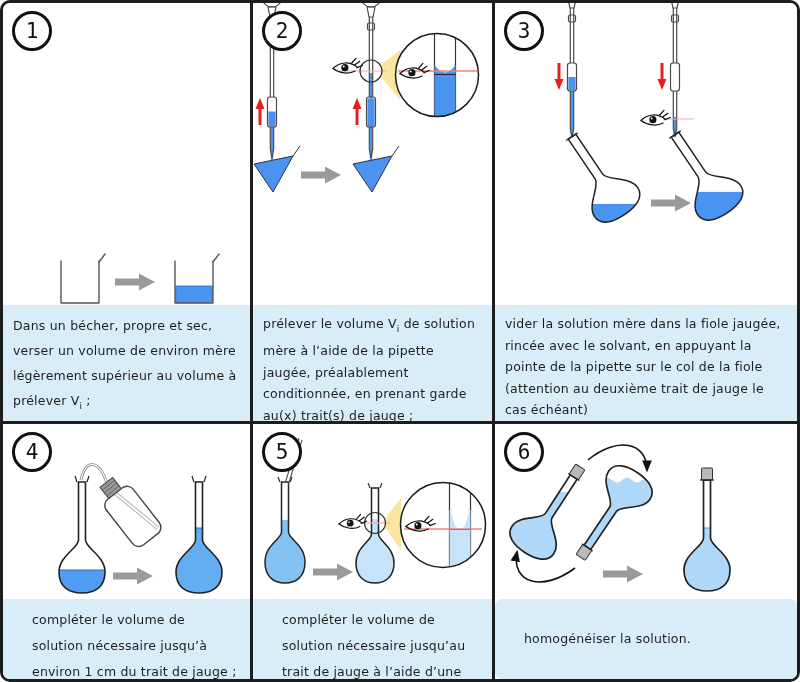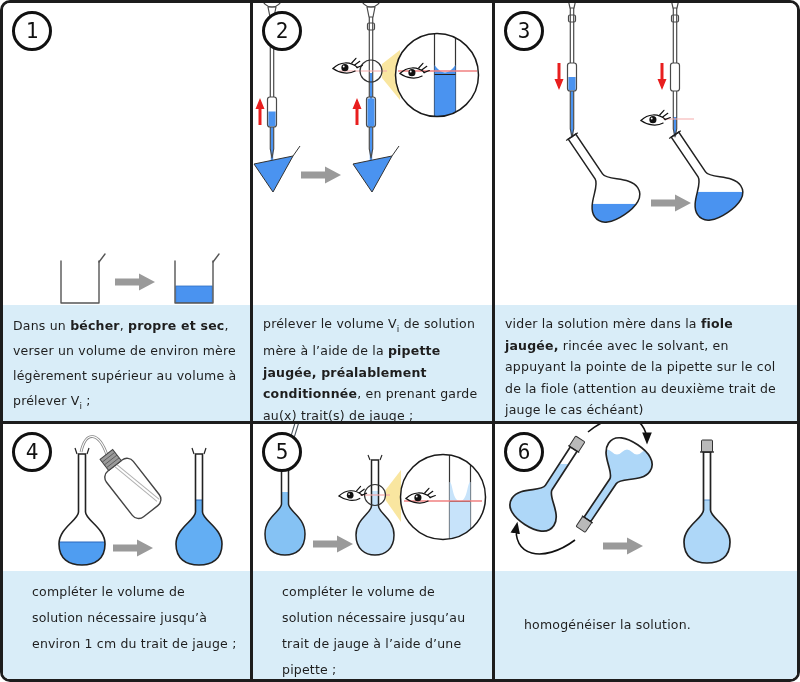--- a/index.html
+++ b/index.html
@@ -19,26 +19,26 @@
     font-family:"DejaVu Sans Mono","Liberation Mono",monospace;
     font-size:21px;color:#111;background:#fff;z-index:3;
   }
   .illus{flex:1 1 auto;position:relative;}
   .illus svg{position:absolute;left:0;bottom:0;display:block;}
   .caption{
     background:#d9edf8;color:#1e1e1e;box-sizing:border-box;
     padding:8px 10px 0 10px;font-size:12.5px;letter-spacing:.2px;
   }
   .r1 .caption{height:116px;}
-  .r2 .caption{height:108px;padding-left:29px;}
+  .r2 .caption{height:80px;padding-left:29px;}
   .lh-a{line-height:25px;}
   .lh-b{line-height:21.5px;margin-top:48px;}
   .lh-c{line-height:26px;}
-  .cap-center{display:flex;align-items:center;padding-top:0;}
-  .caption b{font-weight:bold;}
+  .cap-center{display:flex;align-items:center;padding-top:0;border-radius:7px;}
+  .caption b{font-weight:normal;}
   .caption sub{font-size:9px;}
   
   .glass{fill:none;stroke:#4a4a4a;stroke-width:1.2;stroke-linejoin:round;stroke-linecap:round;}
   .rarr{fill:#e81e1e;}
   .garr{fill:#9a9a9a;}
   .eyeS{stroke:#111;stroke-width:1.4;fill:none;stroke-linecap:round;}
 </style>
 </head>
 <body>
 

